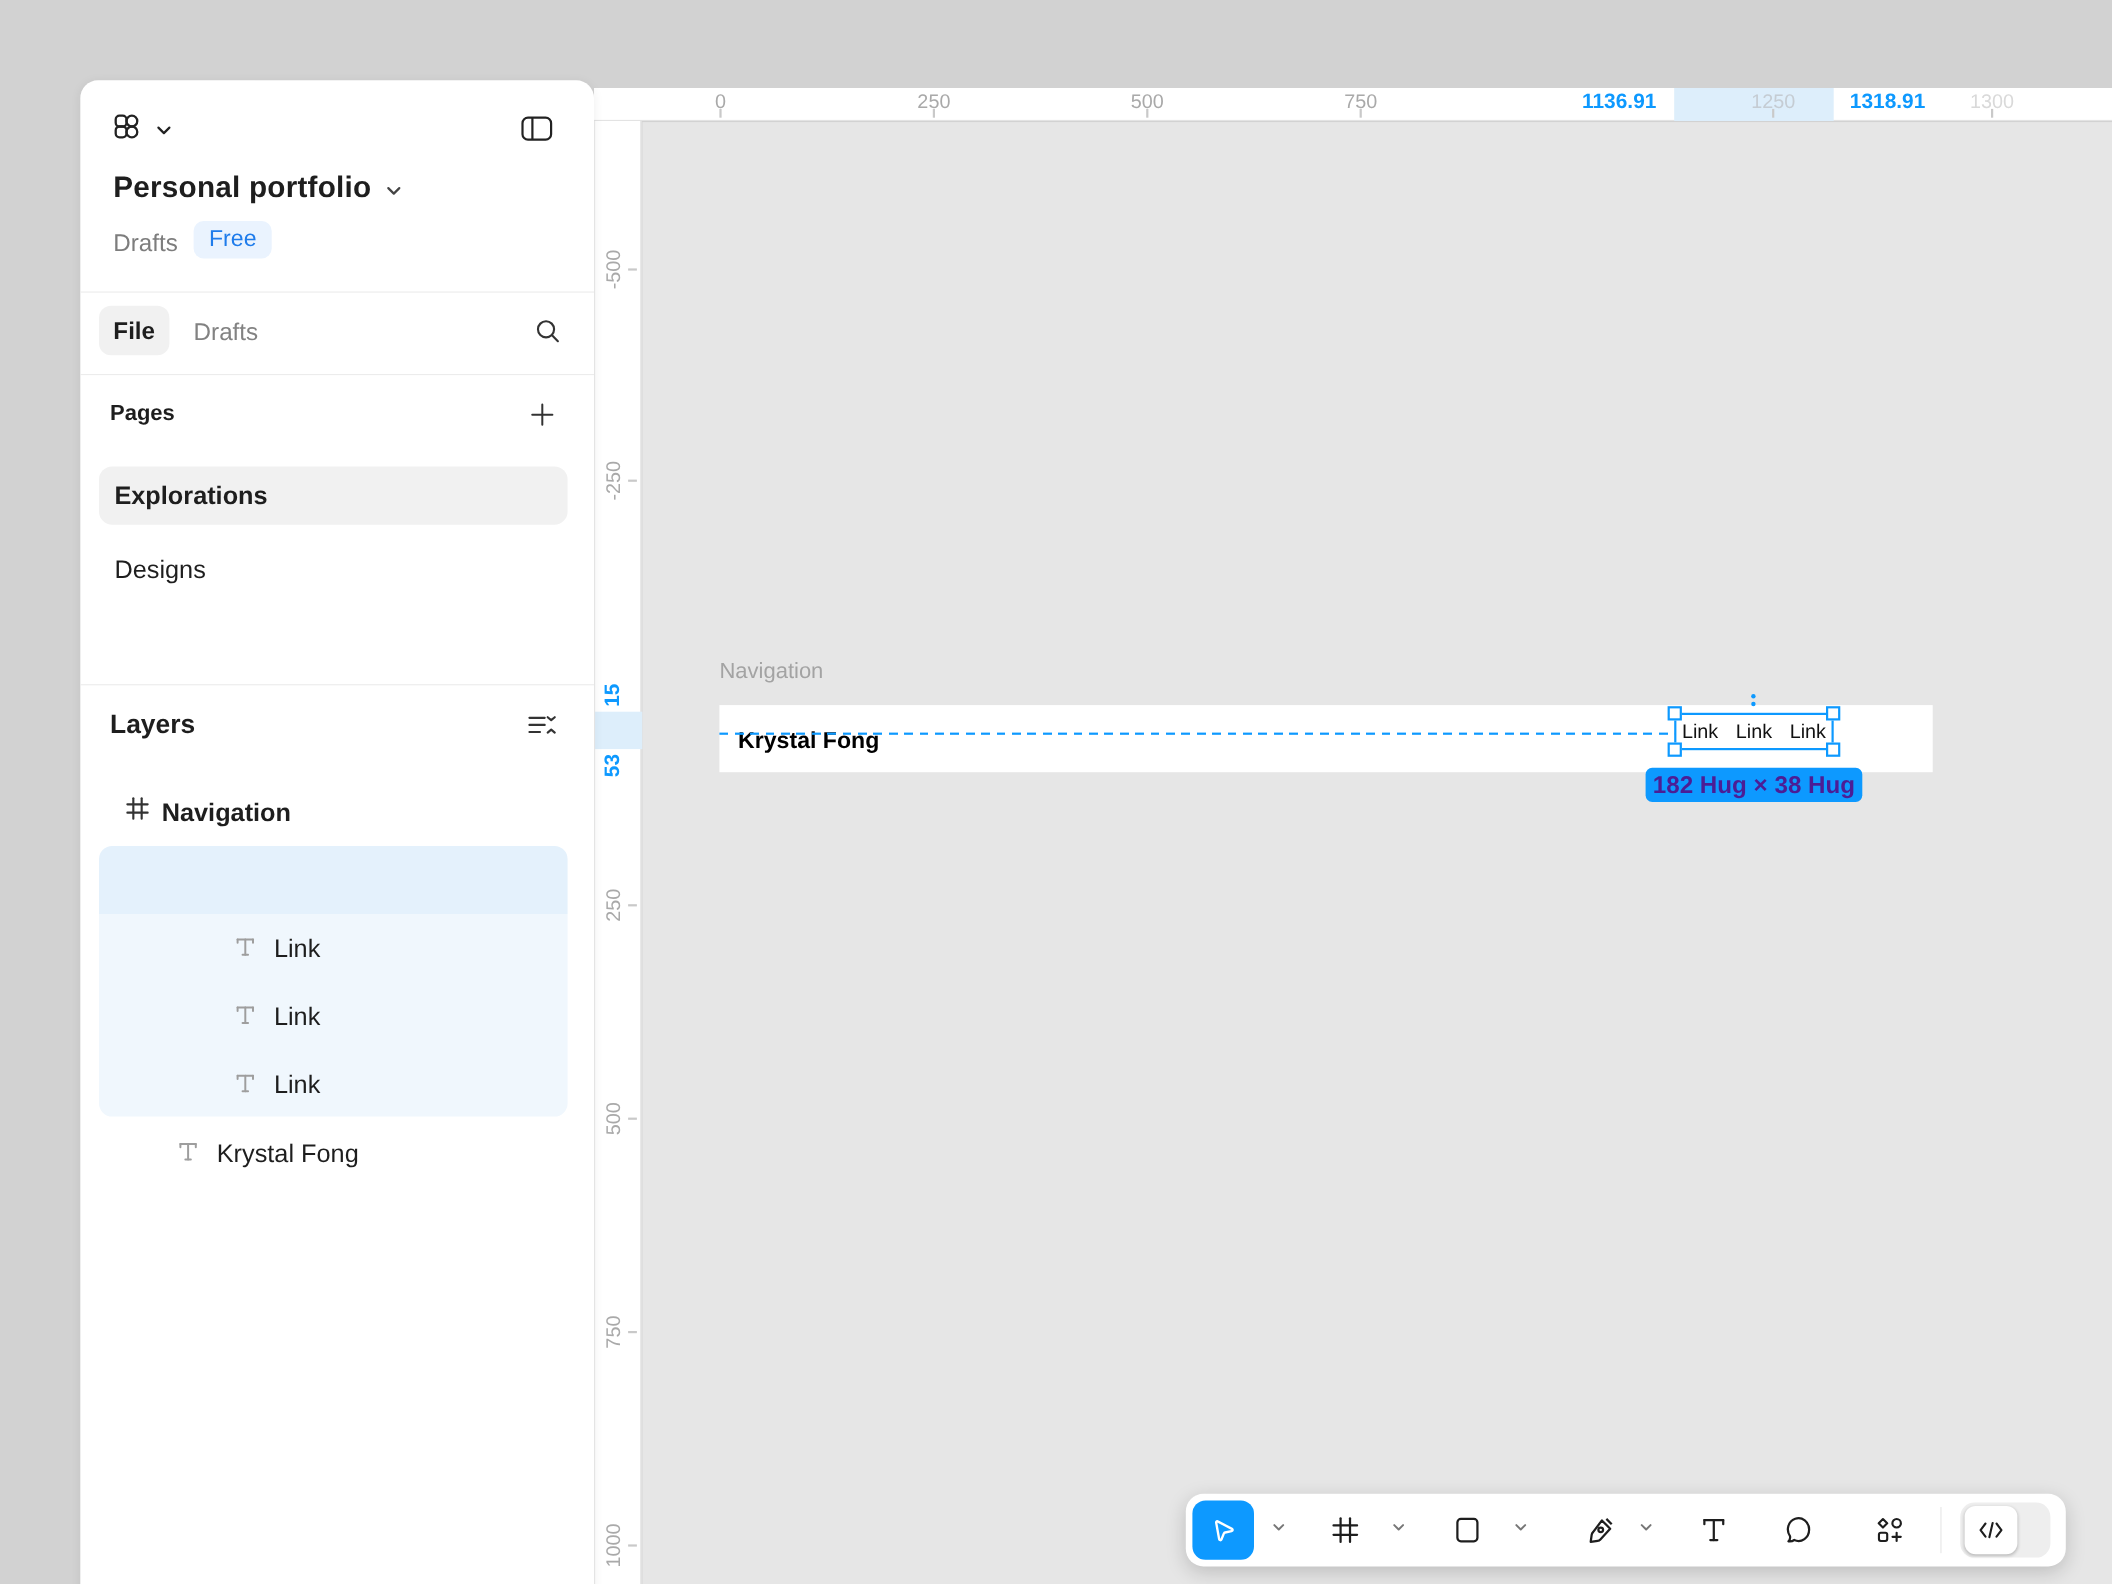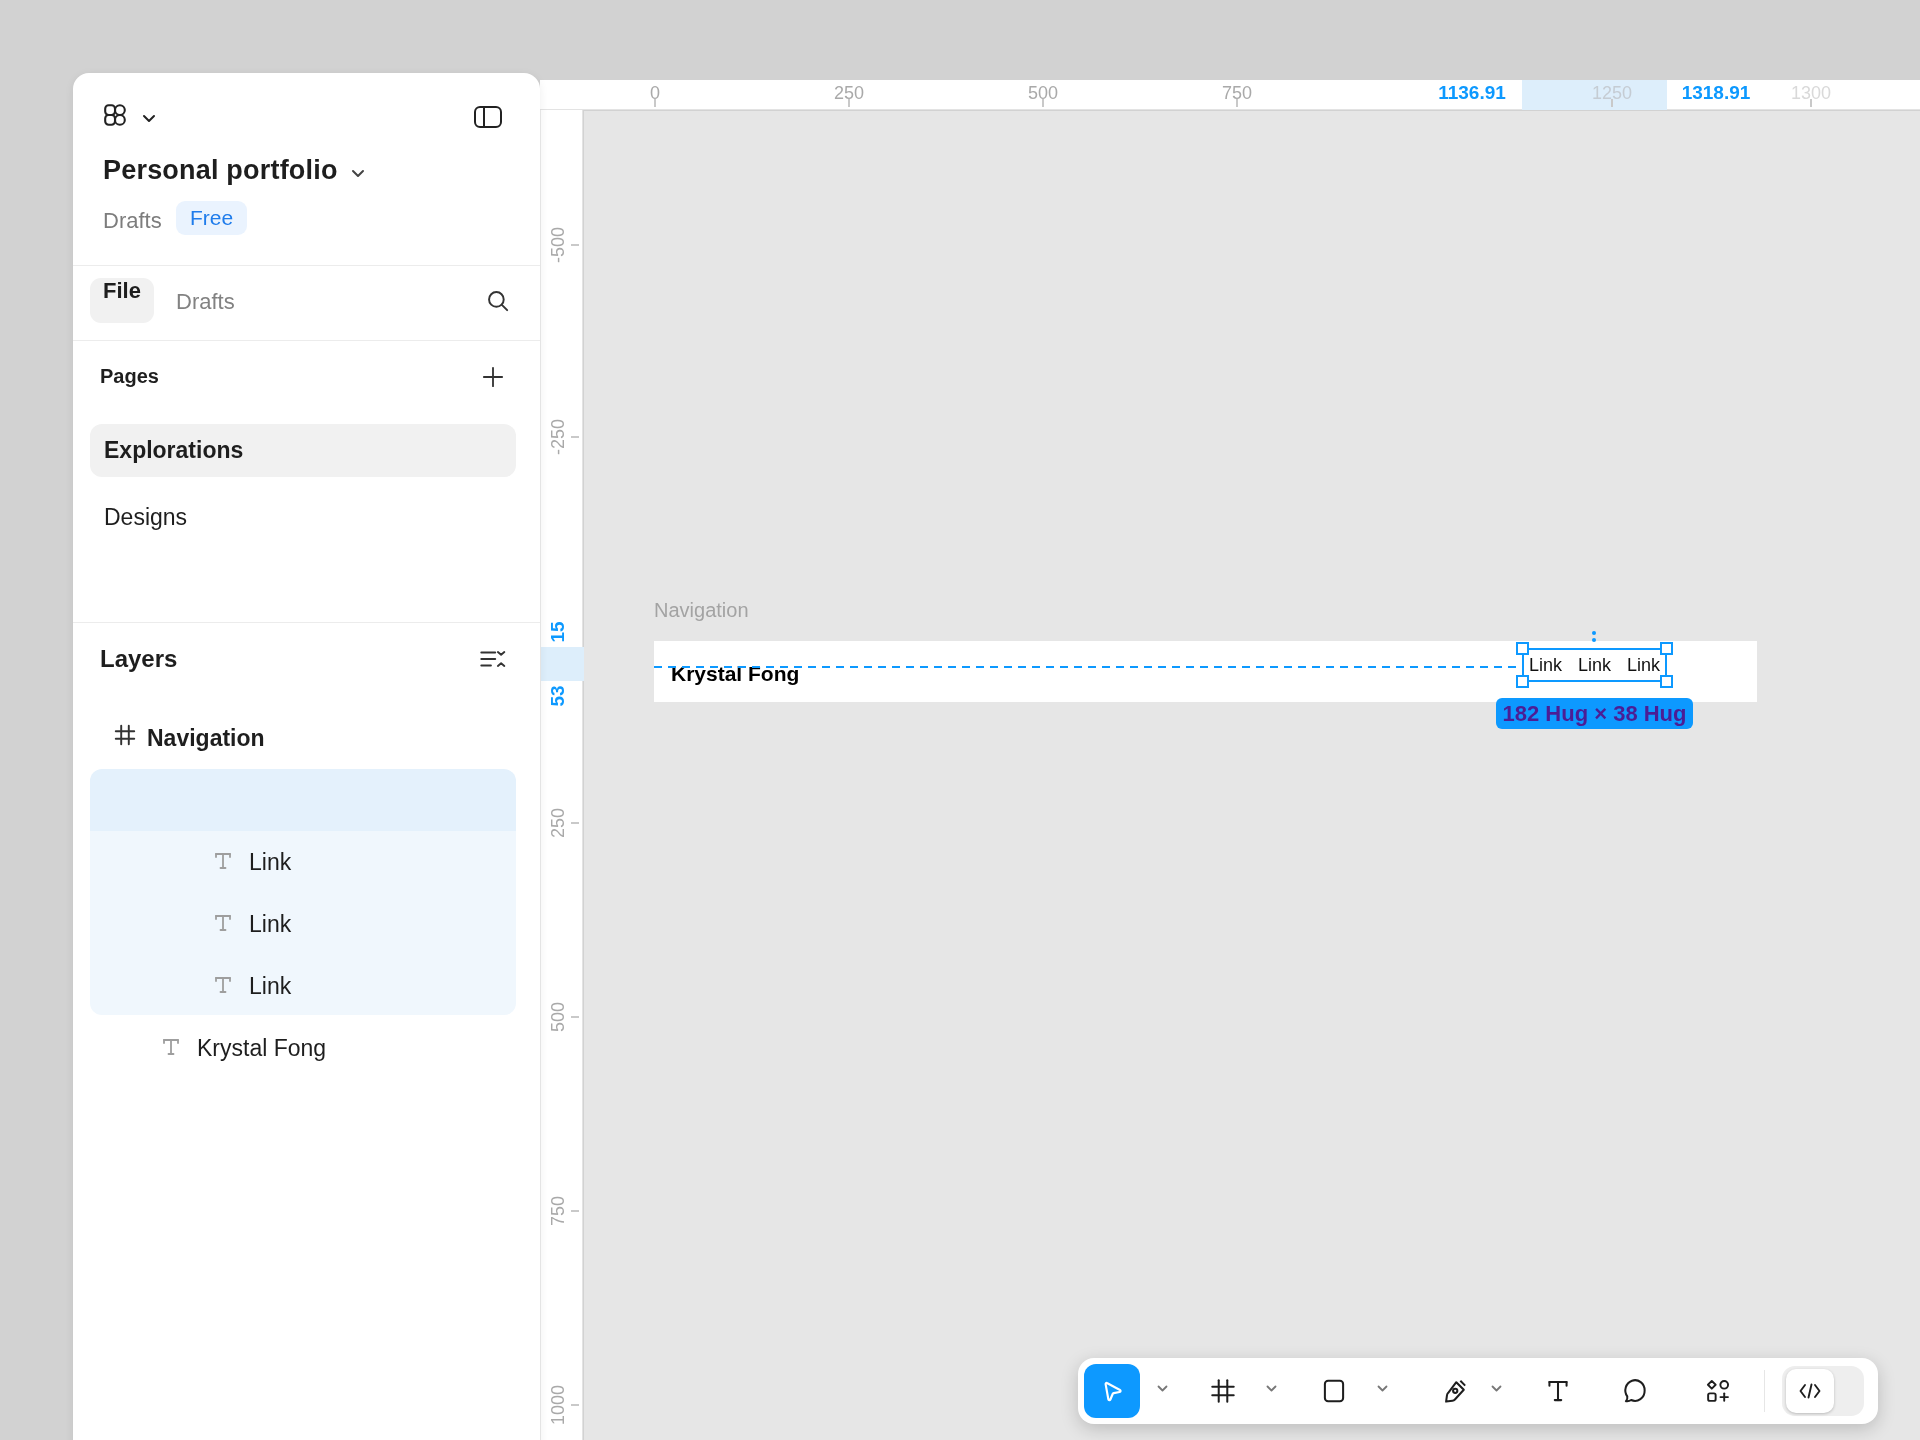--- a/index.html
+++ b/index.html
@@ -38,21 +38,21 @@
 
   
   #sidebar { left:73px; top:73px; width:467px; height:1419px; background:#ffffff; border-radius:16px 16px 0 0;
     box-shadow:0 2px 10px rgba(0,0,0,.07); }
   .divider { position:absolute; left:0; width:467px; height:1px; background:#ececec; }
   .sb-text { position:absolute; white-space:nowrap; }
   #file-title { left:30px; top:82px; font-size:27px; font-weight:600; letter-spacing:.2px; }
   #drafts { left:30px; top:135px; font-size:22px; color:#7d7d7d; }
   #free-badge { left:103px; top:128px; background:#eaf3fe; color:#1f7ceb; font-size:21px; padding:5px 14px; border-radius:9px; }
   #tab-file { left:17px; top:205px; width:64px; height:45px; background:#f1f1f1; border-radius:11px; font-size:22px; font-weight:600;
-    display:flex; align-items:flex-start; justify-content:center; }
+    display:flex; align-items:center; justify-content:center; }
   #tab-assets { left:103px; top:216px; font-size:22px; color:#828282; }
   #pages-header { left:27px; top:292px; font-size:20px; font-weight:600; }
   .pagerow { position:absolute; left:17px; width:426px; height:53px; border-radius:12px; display:flex; align-items:center; padding-left:14px;
     font-size:23px; }
   #layers-header { left:27px; top:572px; font-size:24px; font-weight:600; }
   .layerrow { position:absolute; left:0; width:467px; height:62px; display:flex; align-items:center; }
   .layerrow .lbl { font-size:23px; }
   #links-block-top { left:17px; top:696px; width:426px; height:62px; background:#e4f1fc; border-radius:12px 12px 0 0; }
   #links-block-children { left:17px; top:758px; width:426px; height:184px; background:#f0f7fd; border-radius:0 0 12px 12px; }
   svg { display:block; }

